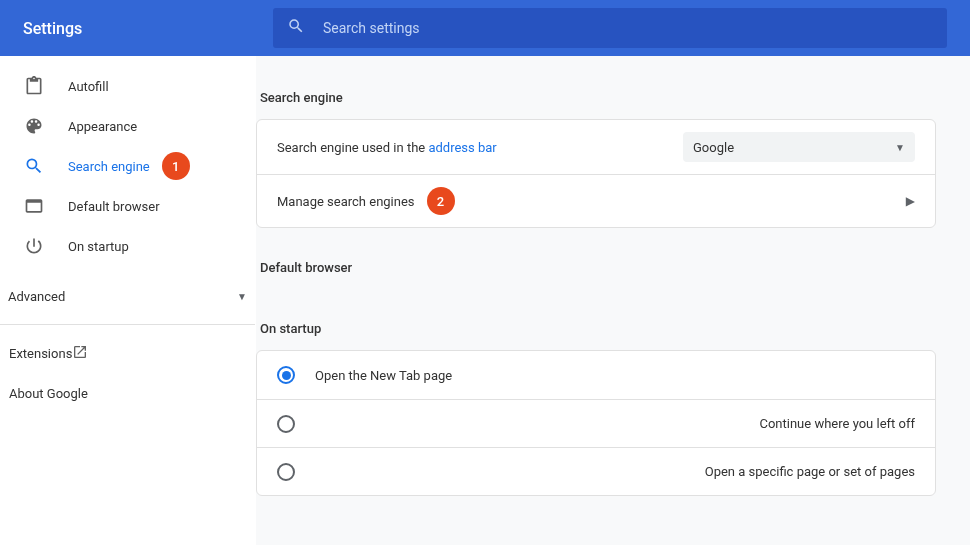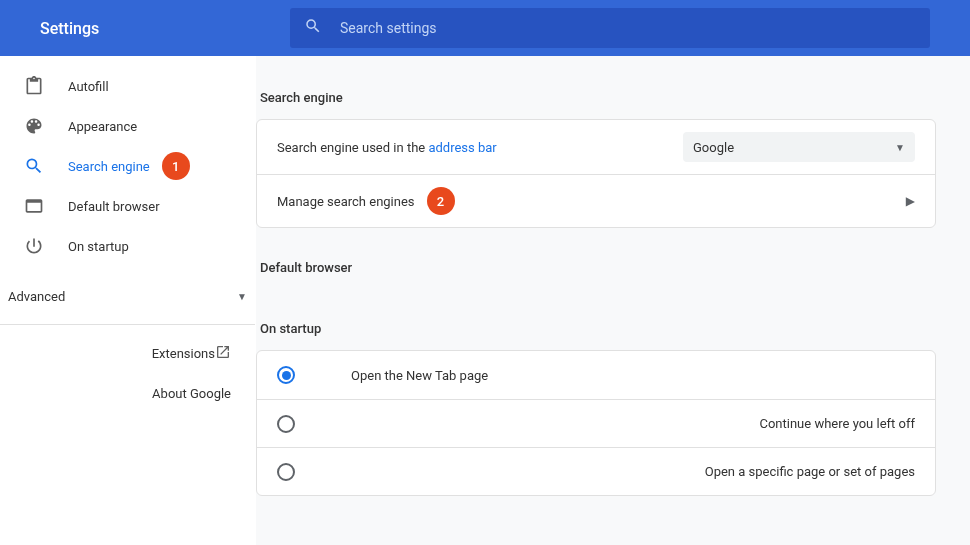--- a/index.html
+++ b/index.html
@@ -3,21 +3,21 @@
   <meta charset="utf-8">
   <style>
     * { margin: 0; padding: 0; box-sizing: border-box; font-family: Roboto, Arial, sans-serif; }
     body { width: 970px; height: 545px; background: #fff; overflow: hidden; }
     
     .header {
       height: 56px;
       background: #3367d6;
       display: flex;
       align-items: center;
-      padding: 0 40px;
+      padding: 0 23px;
     }
     .header-title {
       color: #fff;
       font-size: 16px;
       font-weight: 500;
       width: 250px;
     }
     .search-box {
       flex: 1;
       height: 40px;
@@ -76,24 +76,24 @@
       font-size: 13px;
       color: #333;
       margin-top: 10px;
       justify-content: space-between;
     }
     .divider { height: 1px; background: #e0e0e0; margin: 8px 0; }
     .sidebar-link {
       height: 40px;
       display: flex;
       align-items: center;
-      padding: 0 24px;
-      font-size: 13px;
-      color: #333;
-      justify-content: flex-end;
+      padding: 0 9px;
+      font-size: 13px;
+      color: #333;
+      justify-content: flex-start;
       cursor: pointer;
     }
     
     .main {
       flex: 1;
       background: #f8f9fa;
       overflow-y: auto;
     }
     .main-inner { max-width: 680px; padding: 20px 0 20px 0; margin-left: 0; }
     .section-title {
@@ -109,21 +109,20 @@
     }
     .card-row {
       min-height: 48px;
       padding: 12px 20px;
       display: flex;
       align-items: center;
       justify-content: space-between;
       font-size: 13px;
       color: #333;
       position: relative;
-      gap: 36px;
     }
     .card-row + .card-row { border-top: 1px solid #e0e0e0; justify-content: space-between; }
     .card-row.clickable { cursor: pointer; }
     .link-text { color: #1a73e8; }
     
     .select {
       height: 30px;
       width: 232px;
       background: #f1f3f4;
       border-radius: 4px;

